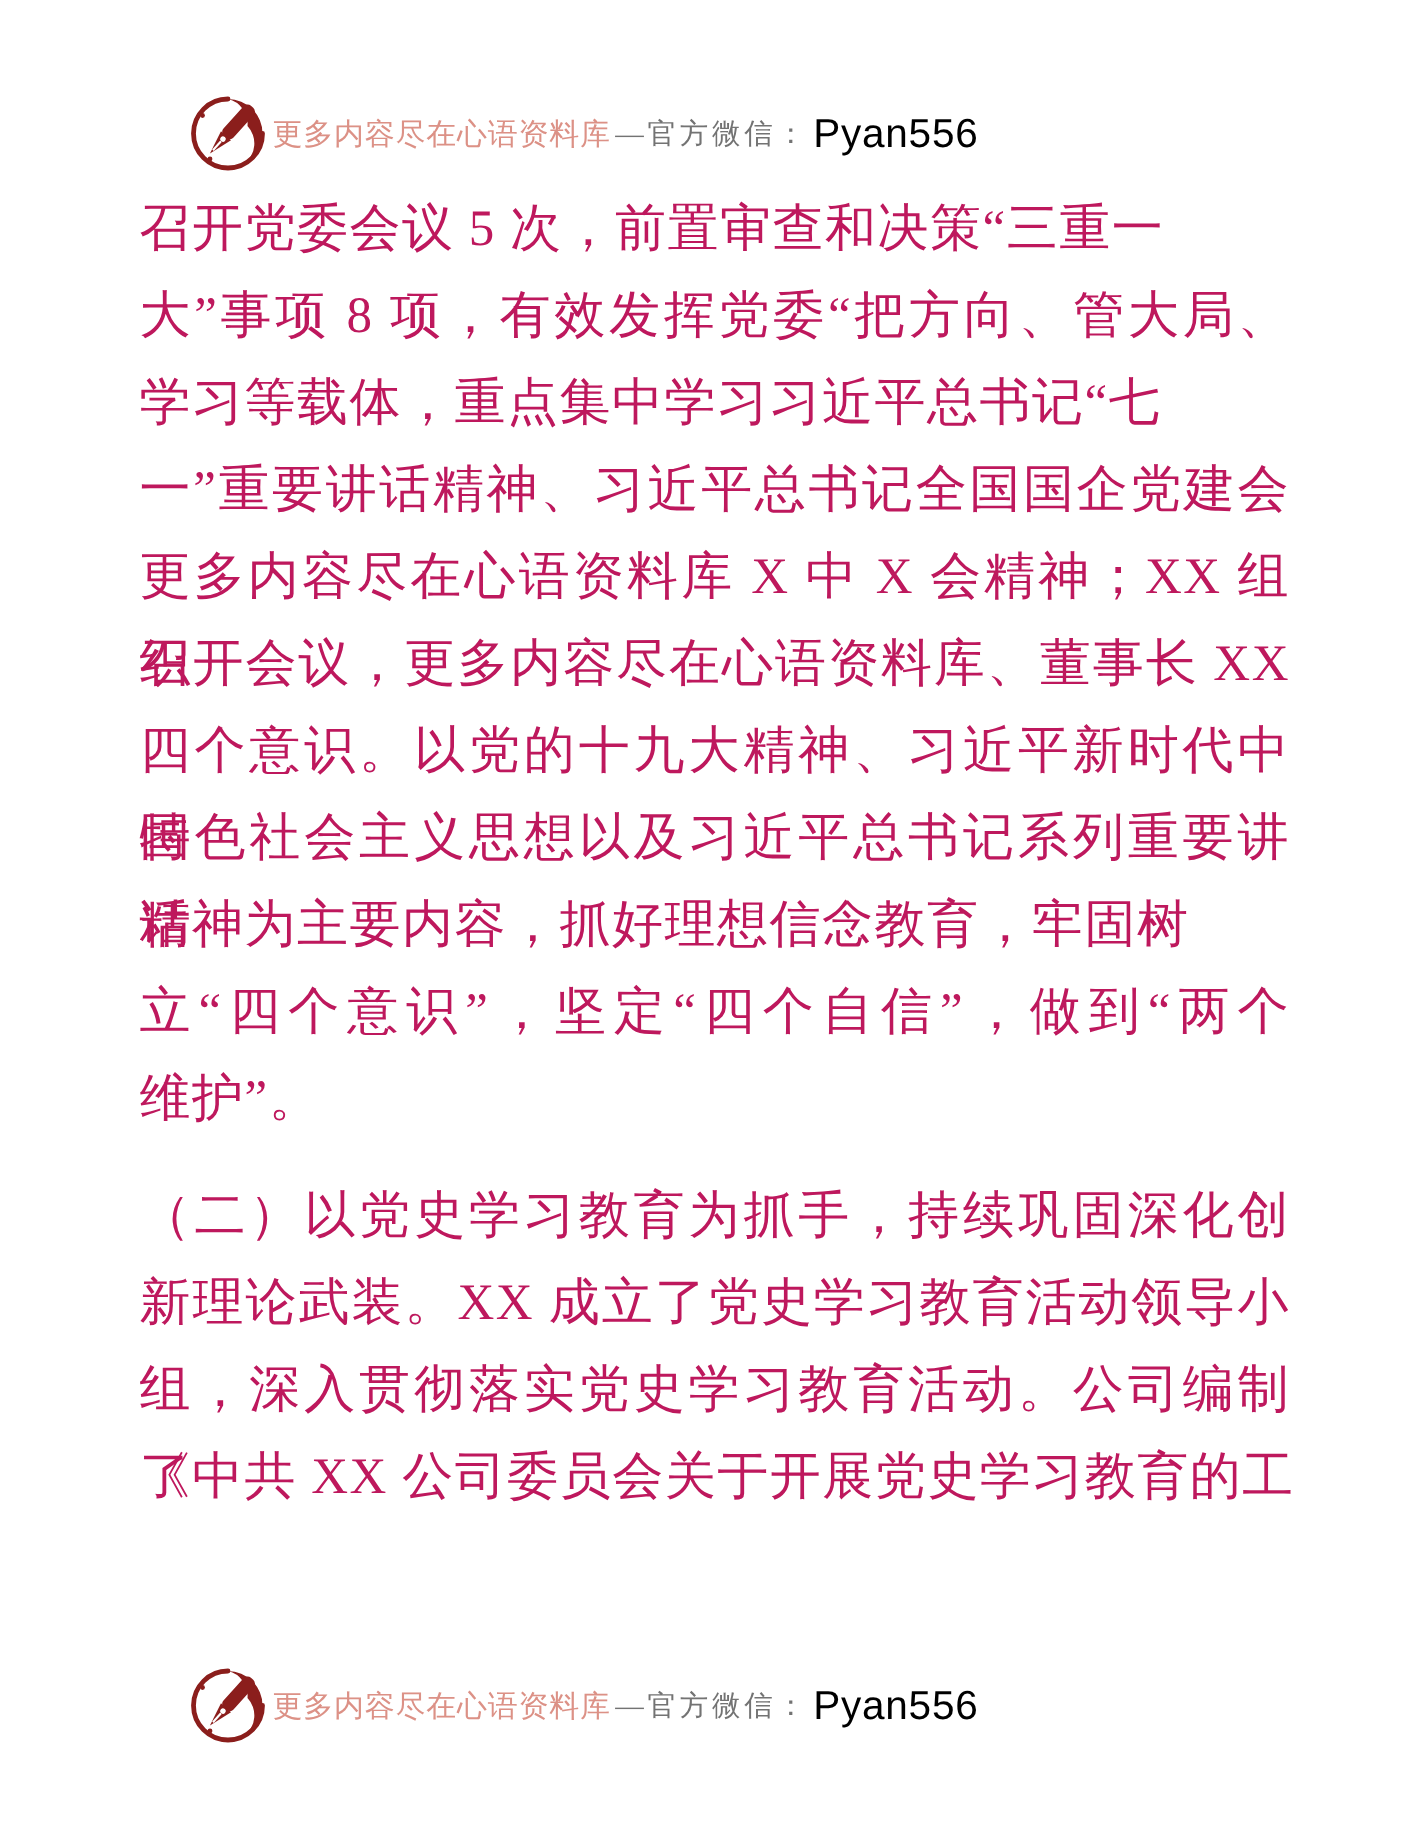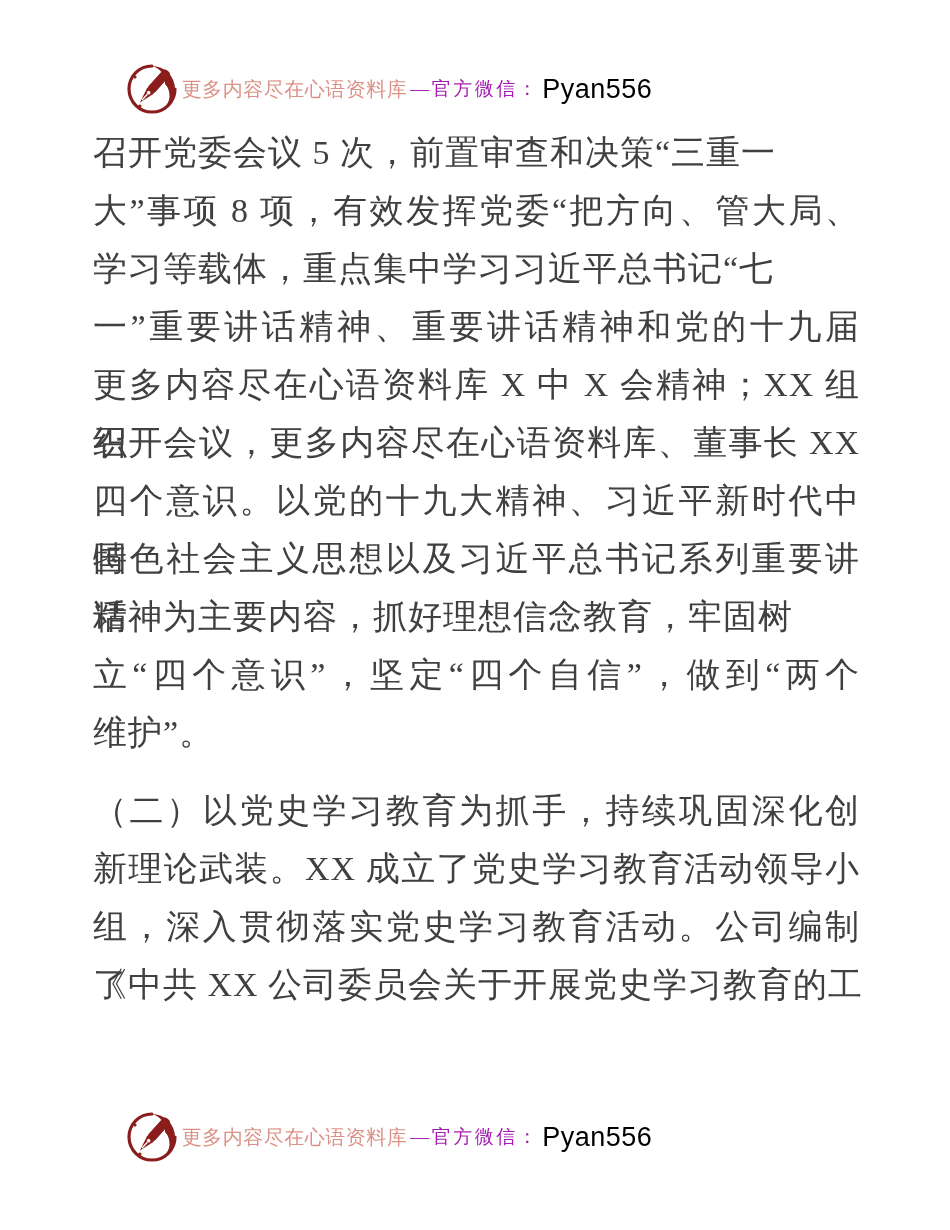--- a/index.html
+++ b/index.html
@@ -33,38 +33,38 @@
 
   .wm-site {
     font-size: 20px;
     letter-spacing: 0.5px;
     color: #dc9186;
     font-family: "Liberation Serif", "DejaVu Serif", serif;
   }
   .wm-label {
     font-size: 19px;
     letter-spacing: 2.5px;
-    color: #a21caf;
+    color: #737373;
     font-family: "Liberation Serif", "DejaVu Serif", serif;
     text-align: center;
   }
   .wm-wechat {
     font-size: 27px;
     color: #000000;
     letter-spacing: 0.5px;
     font-family: "Liberation Sans", "DejaVu Sans", sans-serif;
   }
 
   
   .content {
     position: absolute;
     left: 93px;
     top: 124px;
     width: 767px;
-    color: #404040;
+    color: #be185d;
   }
   .para { margin: 0; }
   .para + .para { margin-top: 20px; }
   .line {
     font-size: 34px;
     line-height: 58px;
     height: 58px;
     letter-spacing: 1px;
     white-space: nowrap;
     overflow: visible;
@@ -102,21 +102,21 @@
     <span class="wm-site">更多内容尽在心语资料库</span>
       <span class="wm-label">—官方微信：</span>
     <span class="wm-wechat">Pyan556</span>
   </div>
 
   <div class="content">
       <div class="para">
         <div class="line">召开党委会议 5 次，前置审查和决策“三重一</div>
         <div class="line fill">大”事项 8 项，有效发挥党委“把方向、管大局、</div>
         <div class="line">学习等载体，重点集中学习习近平总书记“七</div>
-        <div class="line fill">一”重要讲话精神、重要讲话精神和党的十九届</div>
+        <div class="line fill">一”重要讲话精神、习近平总书记全国国企党建会</div>
         <div class="line fill">更多内容尽在心语资料库 X 中 X 会精神；XX 组织</div>
         <div class="line fill">召开会议，更多内容尽在心语资料库、董事长 XX</div>
         <div class="line fill">四个意识。以党的十九大精神、习近平新时代中国</div>
         <div class="line fill">特色社会主义思想以及习近平总书记系列重要讲话</div>
         <div class="line">精神为主要内容，抓好理想信念教育，牢固树</div>
         <div class="line fill">立“四个意识”，坚定“四个自信”，做到“两个</div>
         <div class="line">维护”。</div>
       </div>
       <div class="para">
         <div class="line fill">（二）以党史学习教育为抓手，持续巩固深化创</div>

